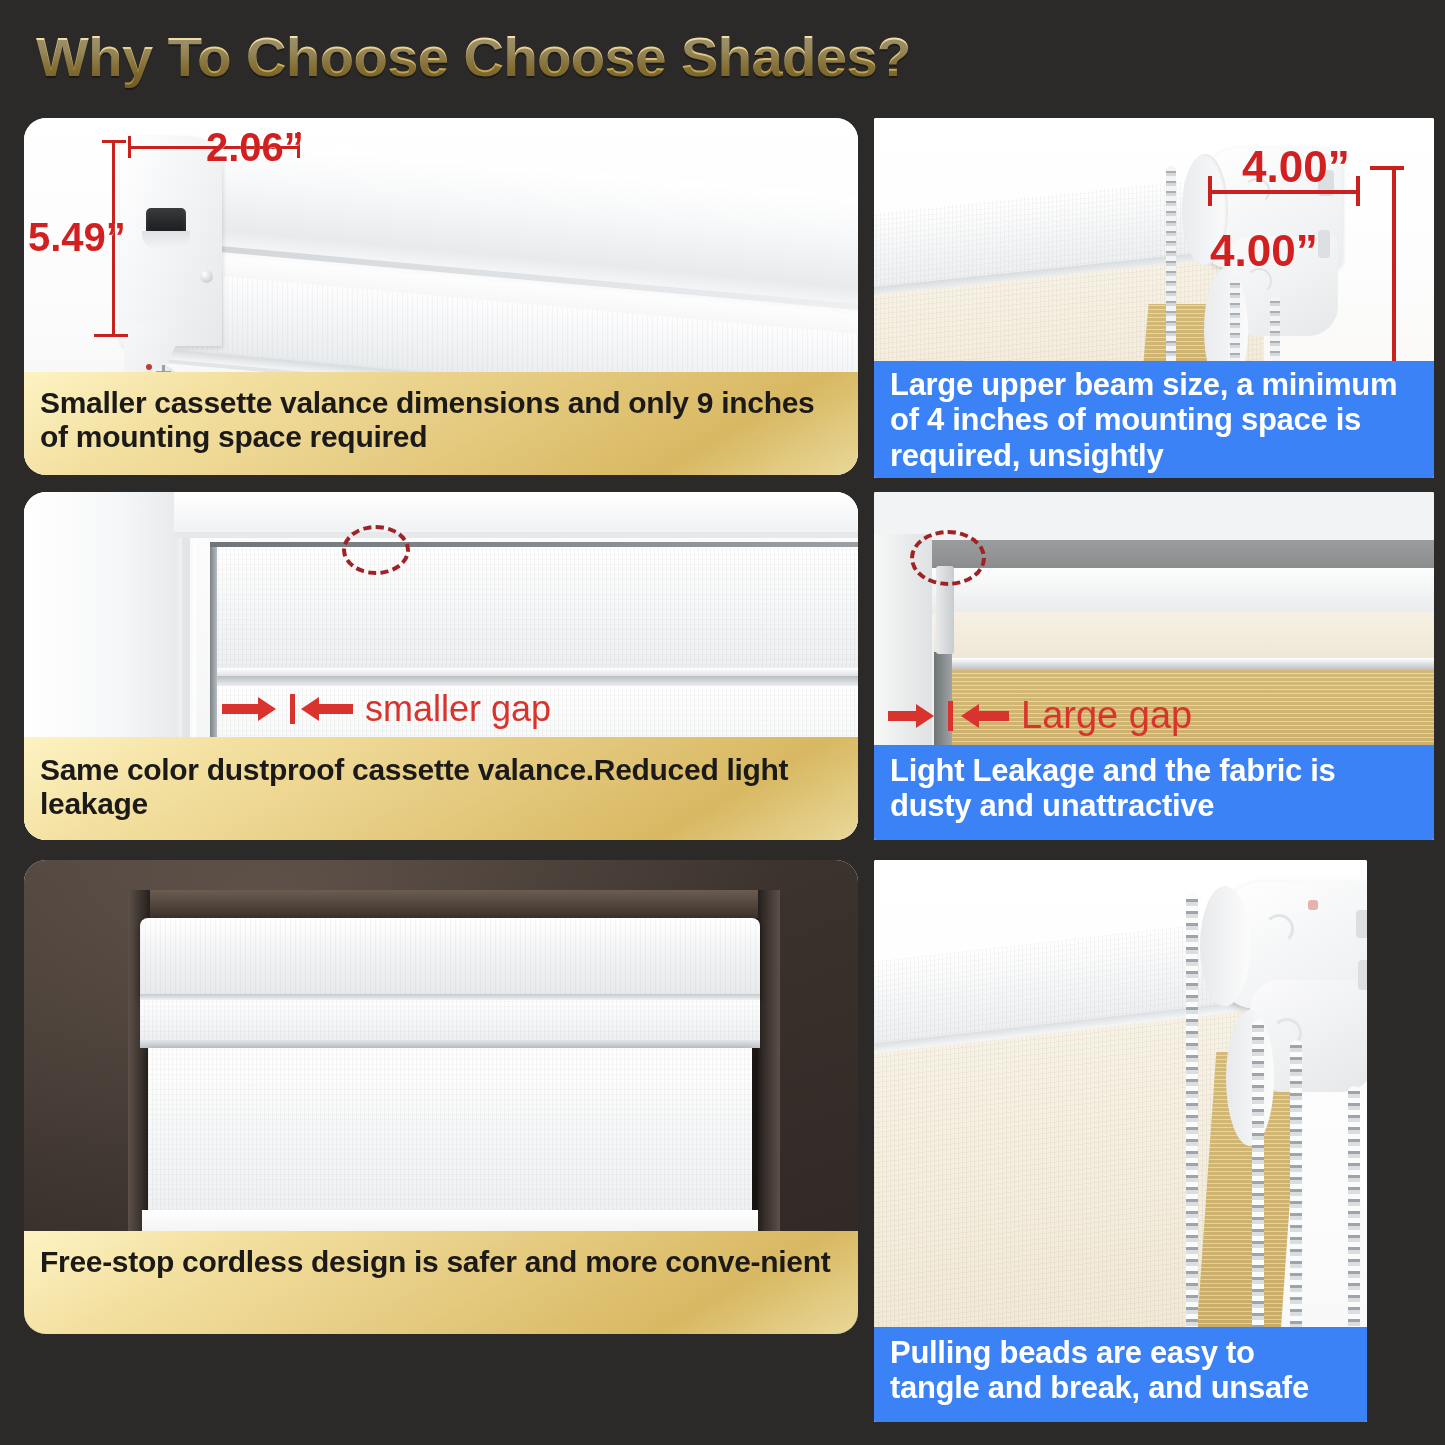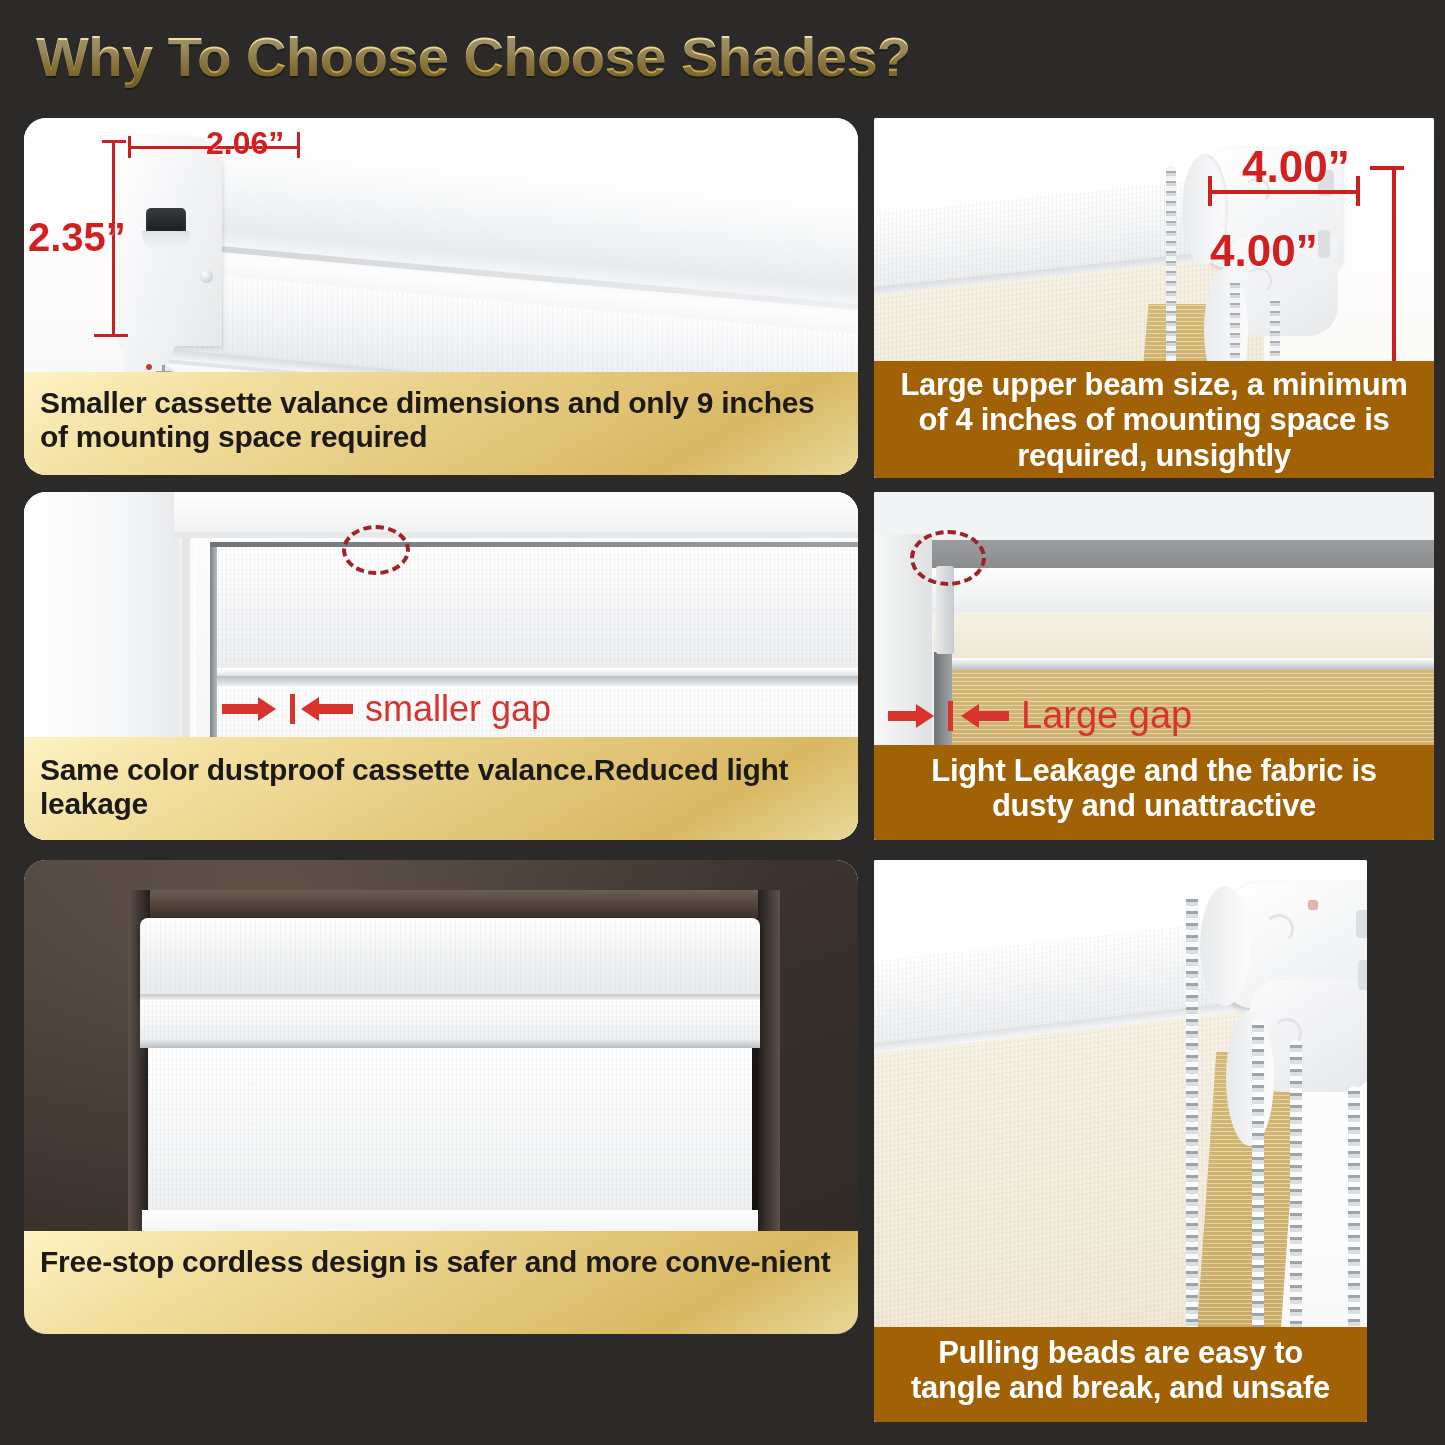--- a/index.html
+++ b/index.html
@@ -36,23 +36,22 @@
     position:absolute; left:0; right:0; bottom:0;
     padding:10px 16px 12px 16px;
     font-size:30px; font-weight:bold; line-height:1.12;
     letter-spacing:-0.3px;
   }
   .cap.gold {
     background:linear-gradient(150deg,#fdf3c3 0%,#f3e0a0 22%,#e4c97e 55%,#d8b862 80%,#e9d899 100%);
     color:#1b1a18;
   }
   .cap.grey {
-    background:#a16207;
+    background:#3b82f6;
     color:#ffffff;
-    text-align:center;
   }
 
   
   .fabric-white{
     background:
       repeating-linear-gradient(90deg, rgba(0,0,0,0.035) 0px, rgba(0,0,0,0.035) 1px, rgba(255,255,255,0) 1px, rgba(255,255,255,0) 4px),
       repeating-linear-gradient(0deg, rgba(0,0,0,0.02) 0px, rgba(0,0,0,0.02) 1px, rgba(255,255,255,0) 1px, rgba(255,255,255,0) 5px),
       linear-gradient(180deg,#ffffff,#eceef0);
   }
   .fabric-beige{
@@ -124,26 +123,26 @@
       <div style="position:absolute;left:138px;top:247px;width:3px;height:15px;background:#9aa0a5;"></div>
       <div style="position:absolute;left:122px;top:246px;width:6px;height:6px;border-radius:50%;background:#c43a33;"></div>
 
       <div style="position:absolute;left:170px;top:264px;width:38px;height:22px;
                   background:repeating-linear-gradient(90deg,#cfd3d7 0 2px,#ffffff 2px 5px);
                   transform:skewY(7deg);"></div>
 
       <div class="dimline" style="left:104px; top:28px; width:172px; height:3px;"></div>
       <div class="dimline" style="left:104px; top:18px; width:3px; height:22px;"></div>
       <div class="dimline" style="left:273px; top:14px; width:3px; height:26px;"></div>
-      <div class="dimlabel" style="left:182px; top:7px; font-size:32px;">2.06”</div>
+      <div class="dimlabel" style="left:182px; top:7px; font-size:40px;">2.06”</div>
 
       <div class="dimline" style="left:88px; top:22px; width:3px; height:196px;"></div>
       <div class="dimline" style="left:78px; top:22px; width:24px; height:3px;"></div>
       <div class="dimline" style="left:70px; top:216px; width:34px; height:3px;"></div>
-      <div class="dimlabel" style="left:4px; top:97px; font-size:40px;">2.35”</div>
+      <div class="dimlabel" style="left:4px; top:97px; font-size:40px;">5.49”</div>
     </div>
 
     <div class="cap gold" style="height:103px; padding-top:14px;">Smaller cassette valance dimensions and only 9 inches of mounting space required</div>
   </div>
 
   <div class="panel right" style="left:874px; top:118px; width:560px; height:360px;">
     <div class="photo" style="background:linear-gradient(180deg,#ffffff 0%,#fdfdfd 40%,#f6f4f1 100%);">
 
       <div class="fabric-white" style="position:absolute;left:-10px;top:52px;width:420px;height:78px;
                   transform:skewY(-6deg); transform-origin:right top;"></div>

